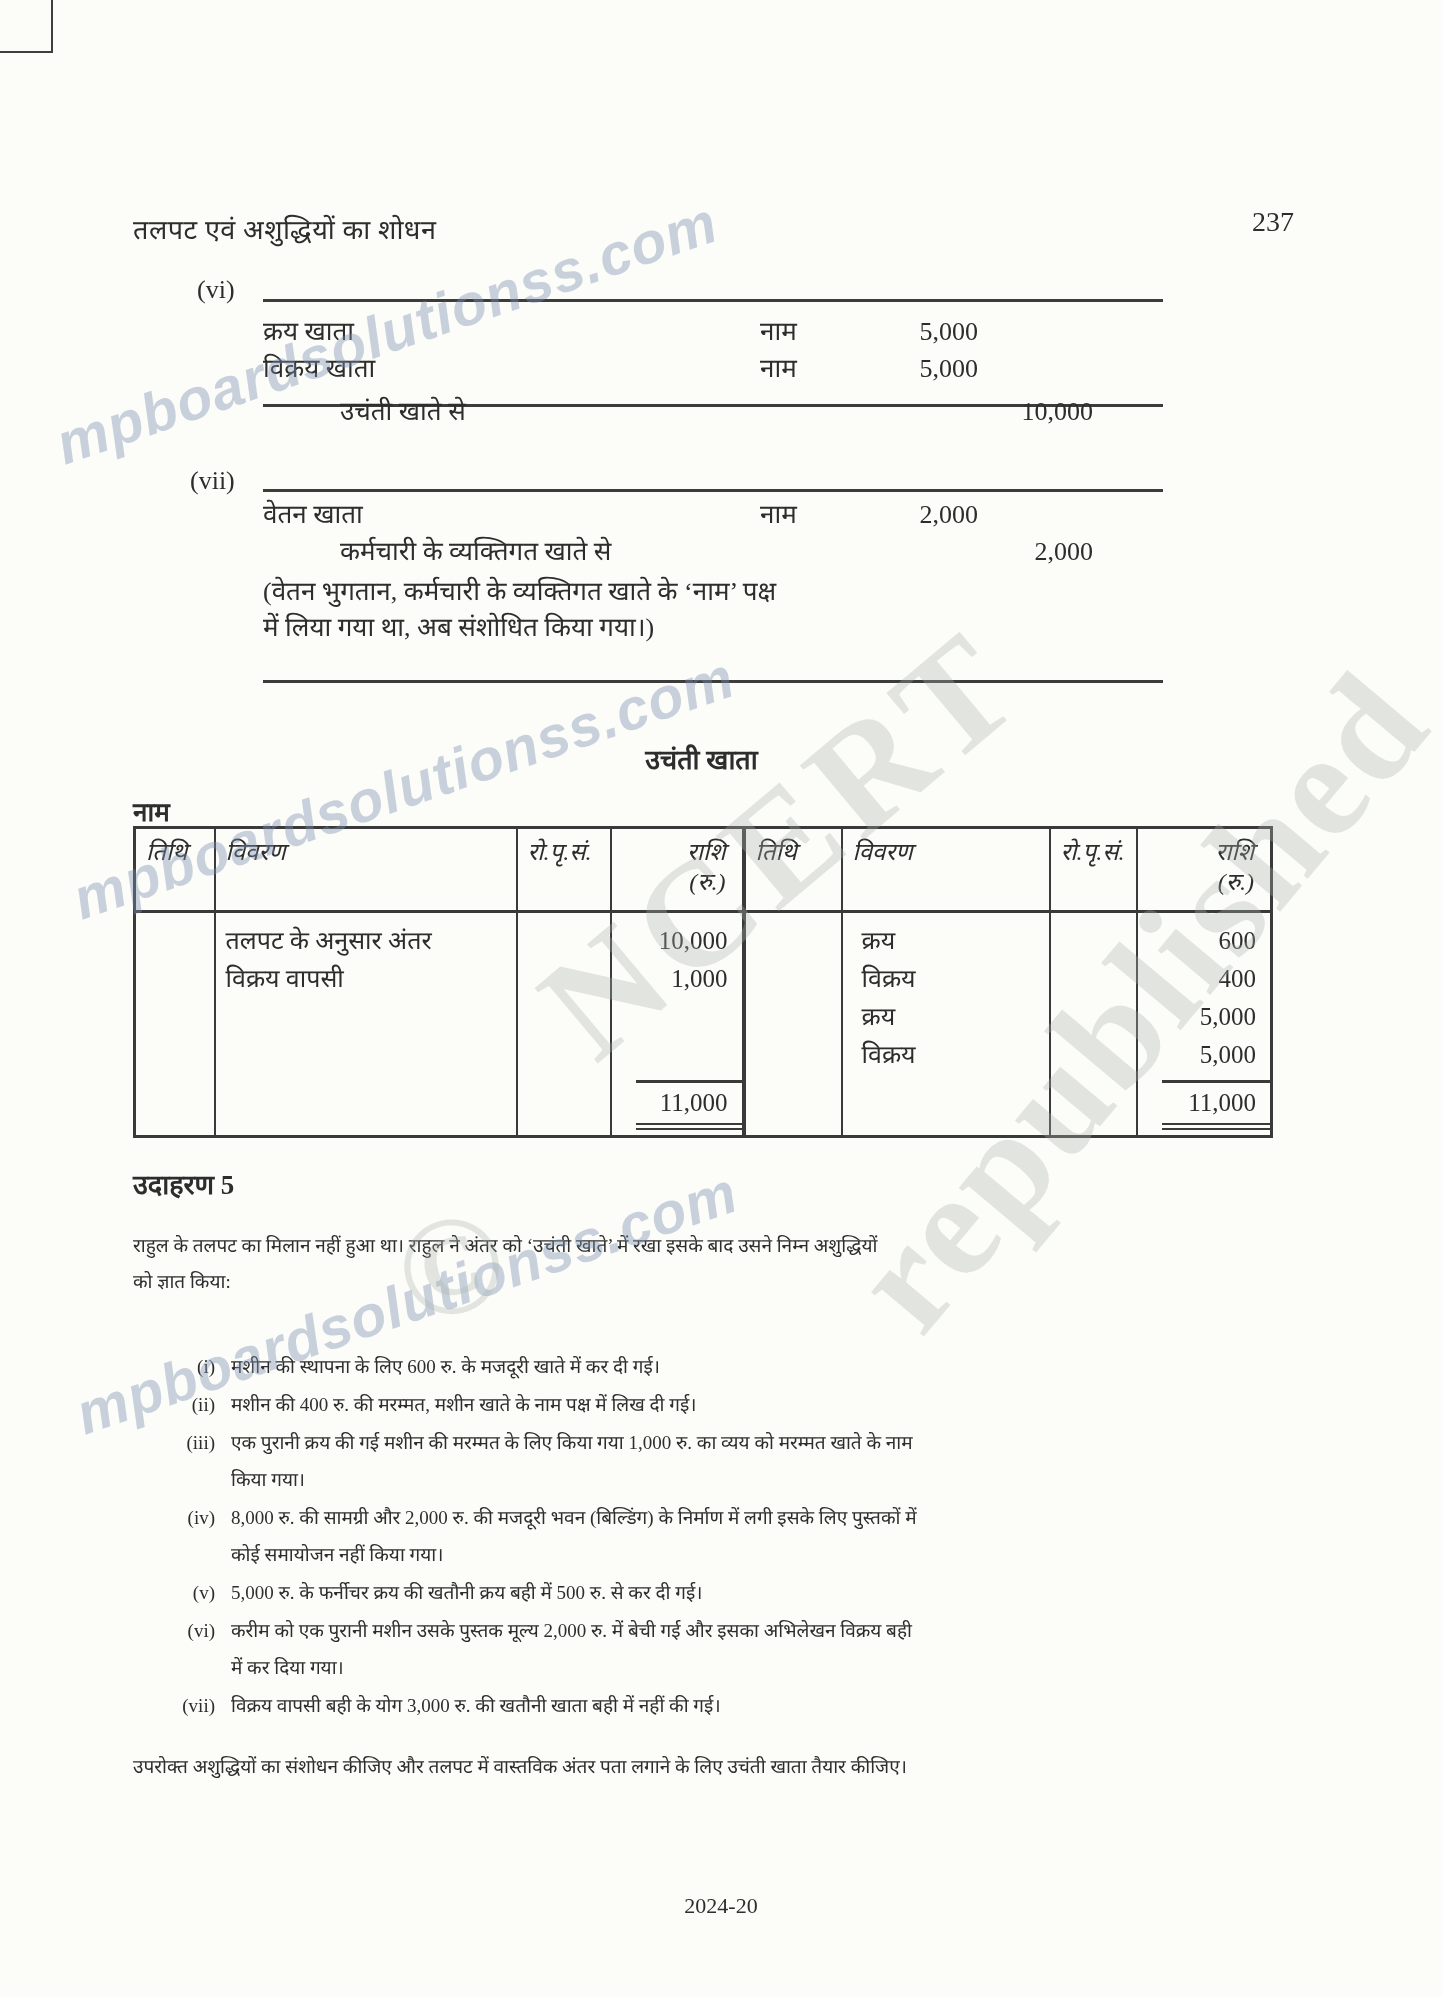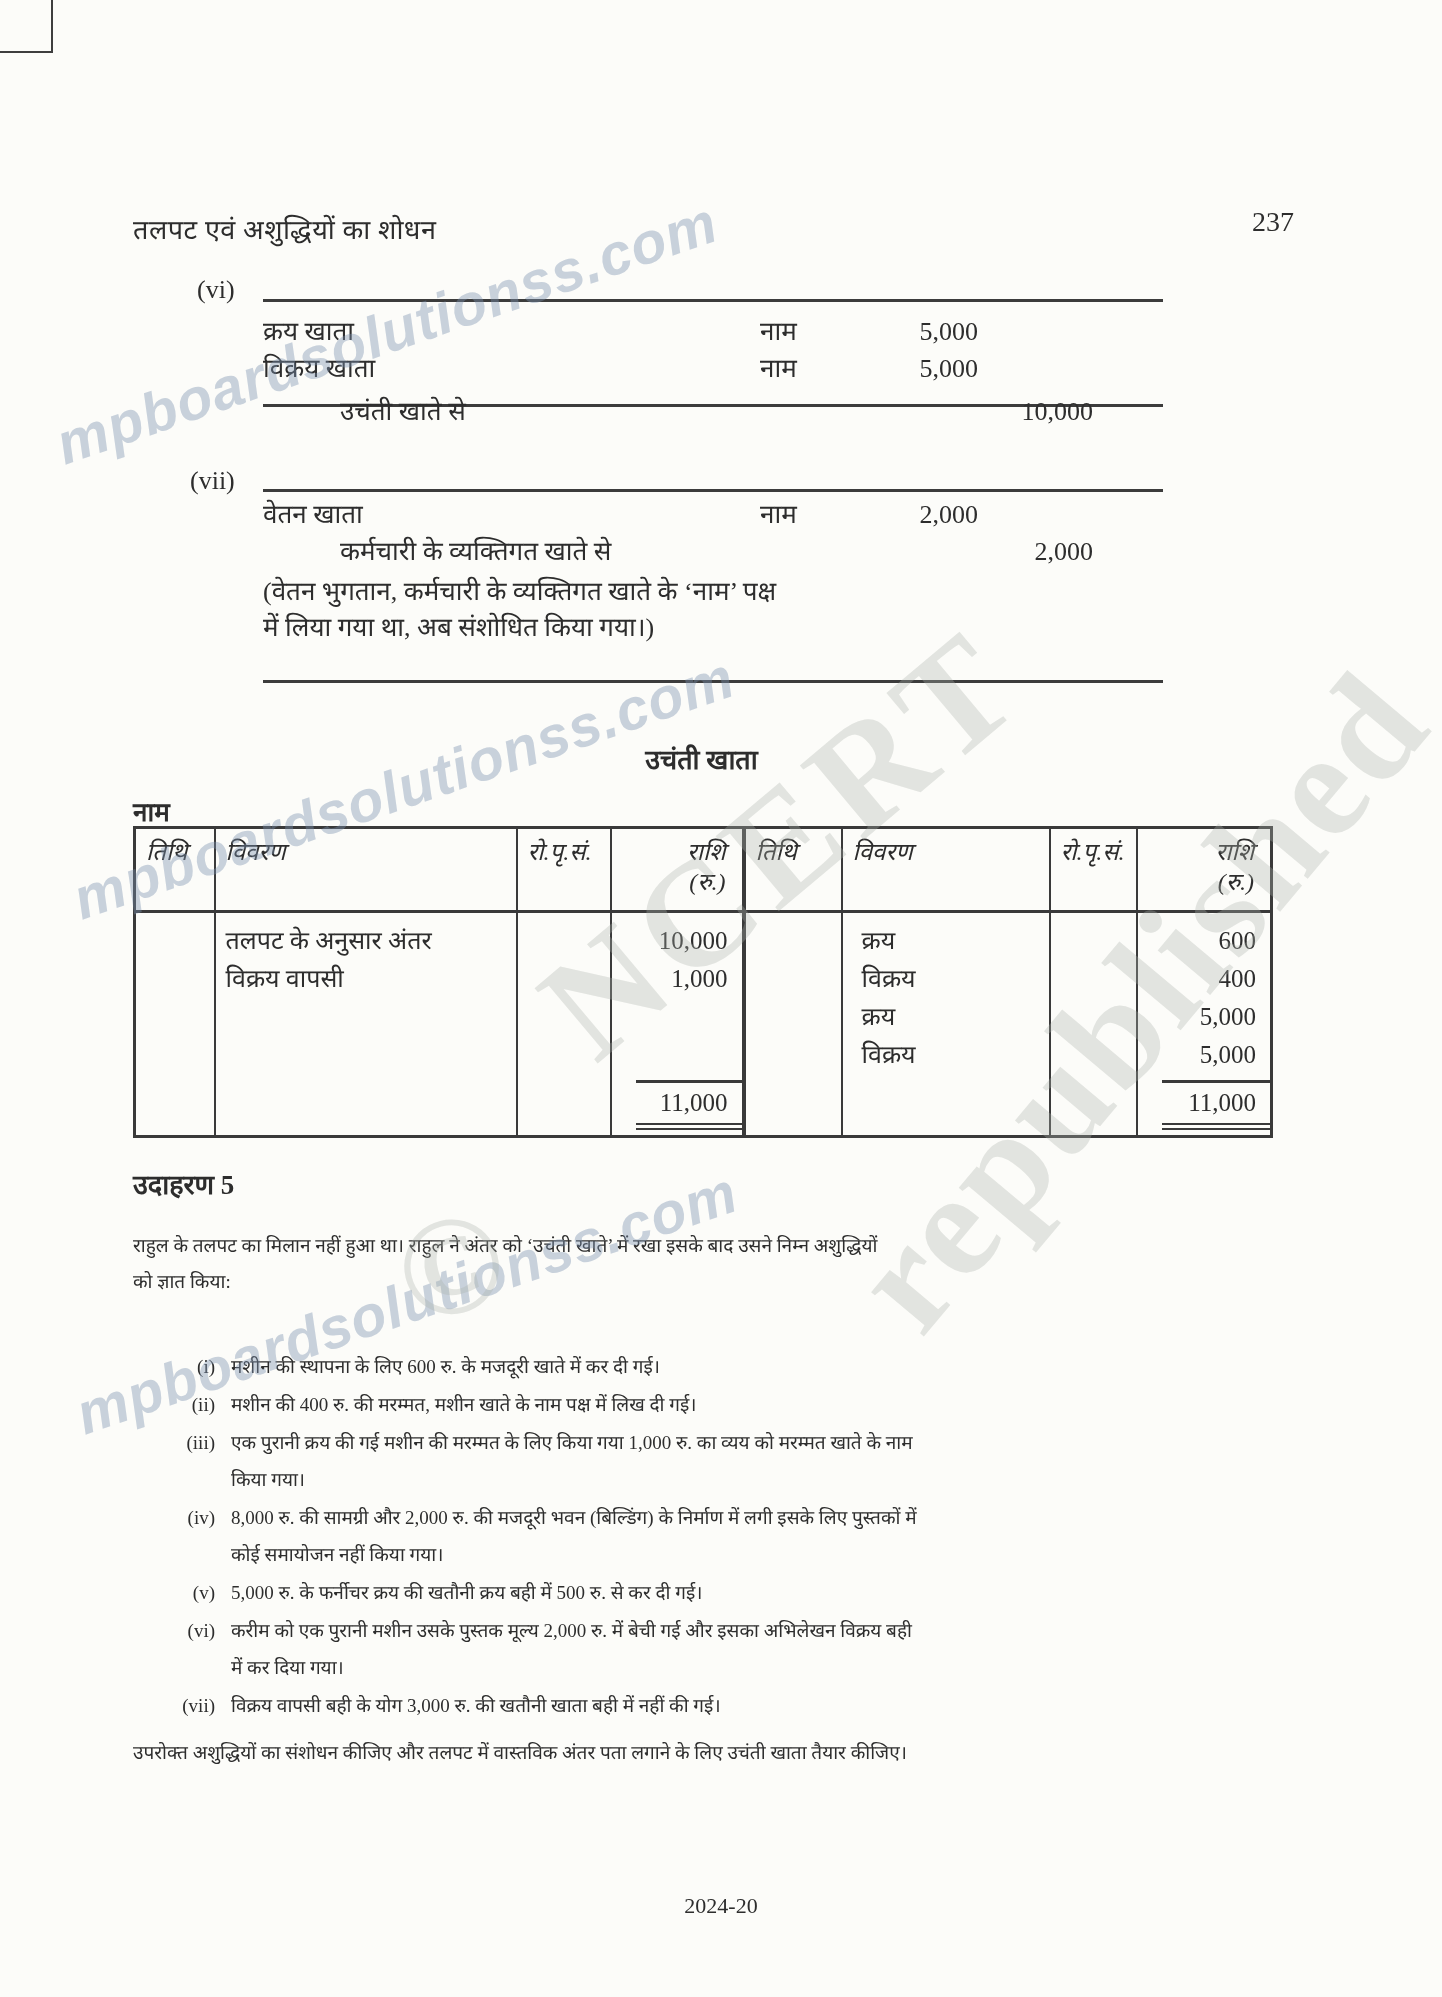--- a/index.html
+++ b/index.html
@@ -63,21 +63,21 @@
 
   
   .ex-head{left:133px;top:1165px;font-size:27px;font-weight:600;}
   .ex-body{left:133px;top:1228px;width:1186px;font-size:19px;line-height:36px;}
   .ex-intro div{white-space:nowrap;}
   .ex-items{margin-top:48px;}
   .ex-item{display:grid;grid-template-columns:82px 16px 1fr;line-height:37px;
     margin-bottom:1px;}
   .ex-num{text-align:right;}
   .ex-lines div{white-space:nowrap;}
-  .ex-close{margin-top:11px;white-space:nowrap;}
+  .ex-close{margin-top:25px;white-space:nowrap;}
 
   
   .footer{left:0;top:1893px;width:1442px;text-align:center;font-size:22px;}
 
   
   .wm-site{position:absolute;font-family:"Liberation Sans","DejaVu Sans",sans-serif;
     font-weight:bold;font-style:italic;font-size:58px;letter-spacing:1px;
     color:rgba(122,146,175,0.40);transform:rotate(-19deg);
     transform-origin:0 50%;white-space:nowrap;pointer-events:none;}
   .wm-ncert{position:absolute;font-family:"Liberation Serif",serif;

